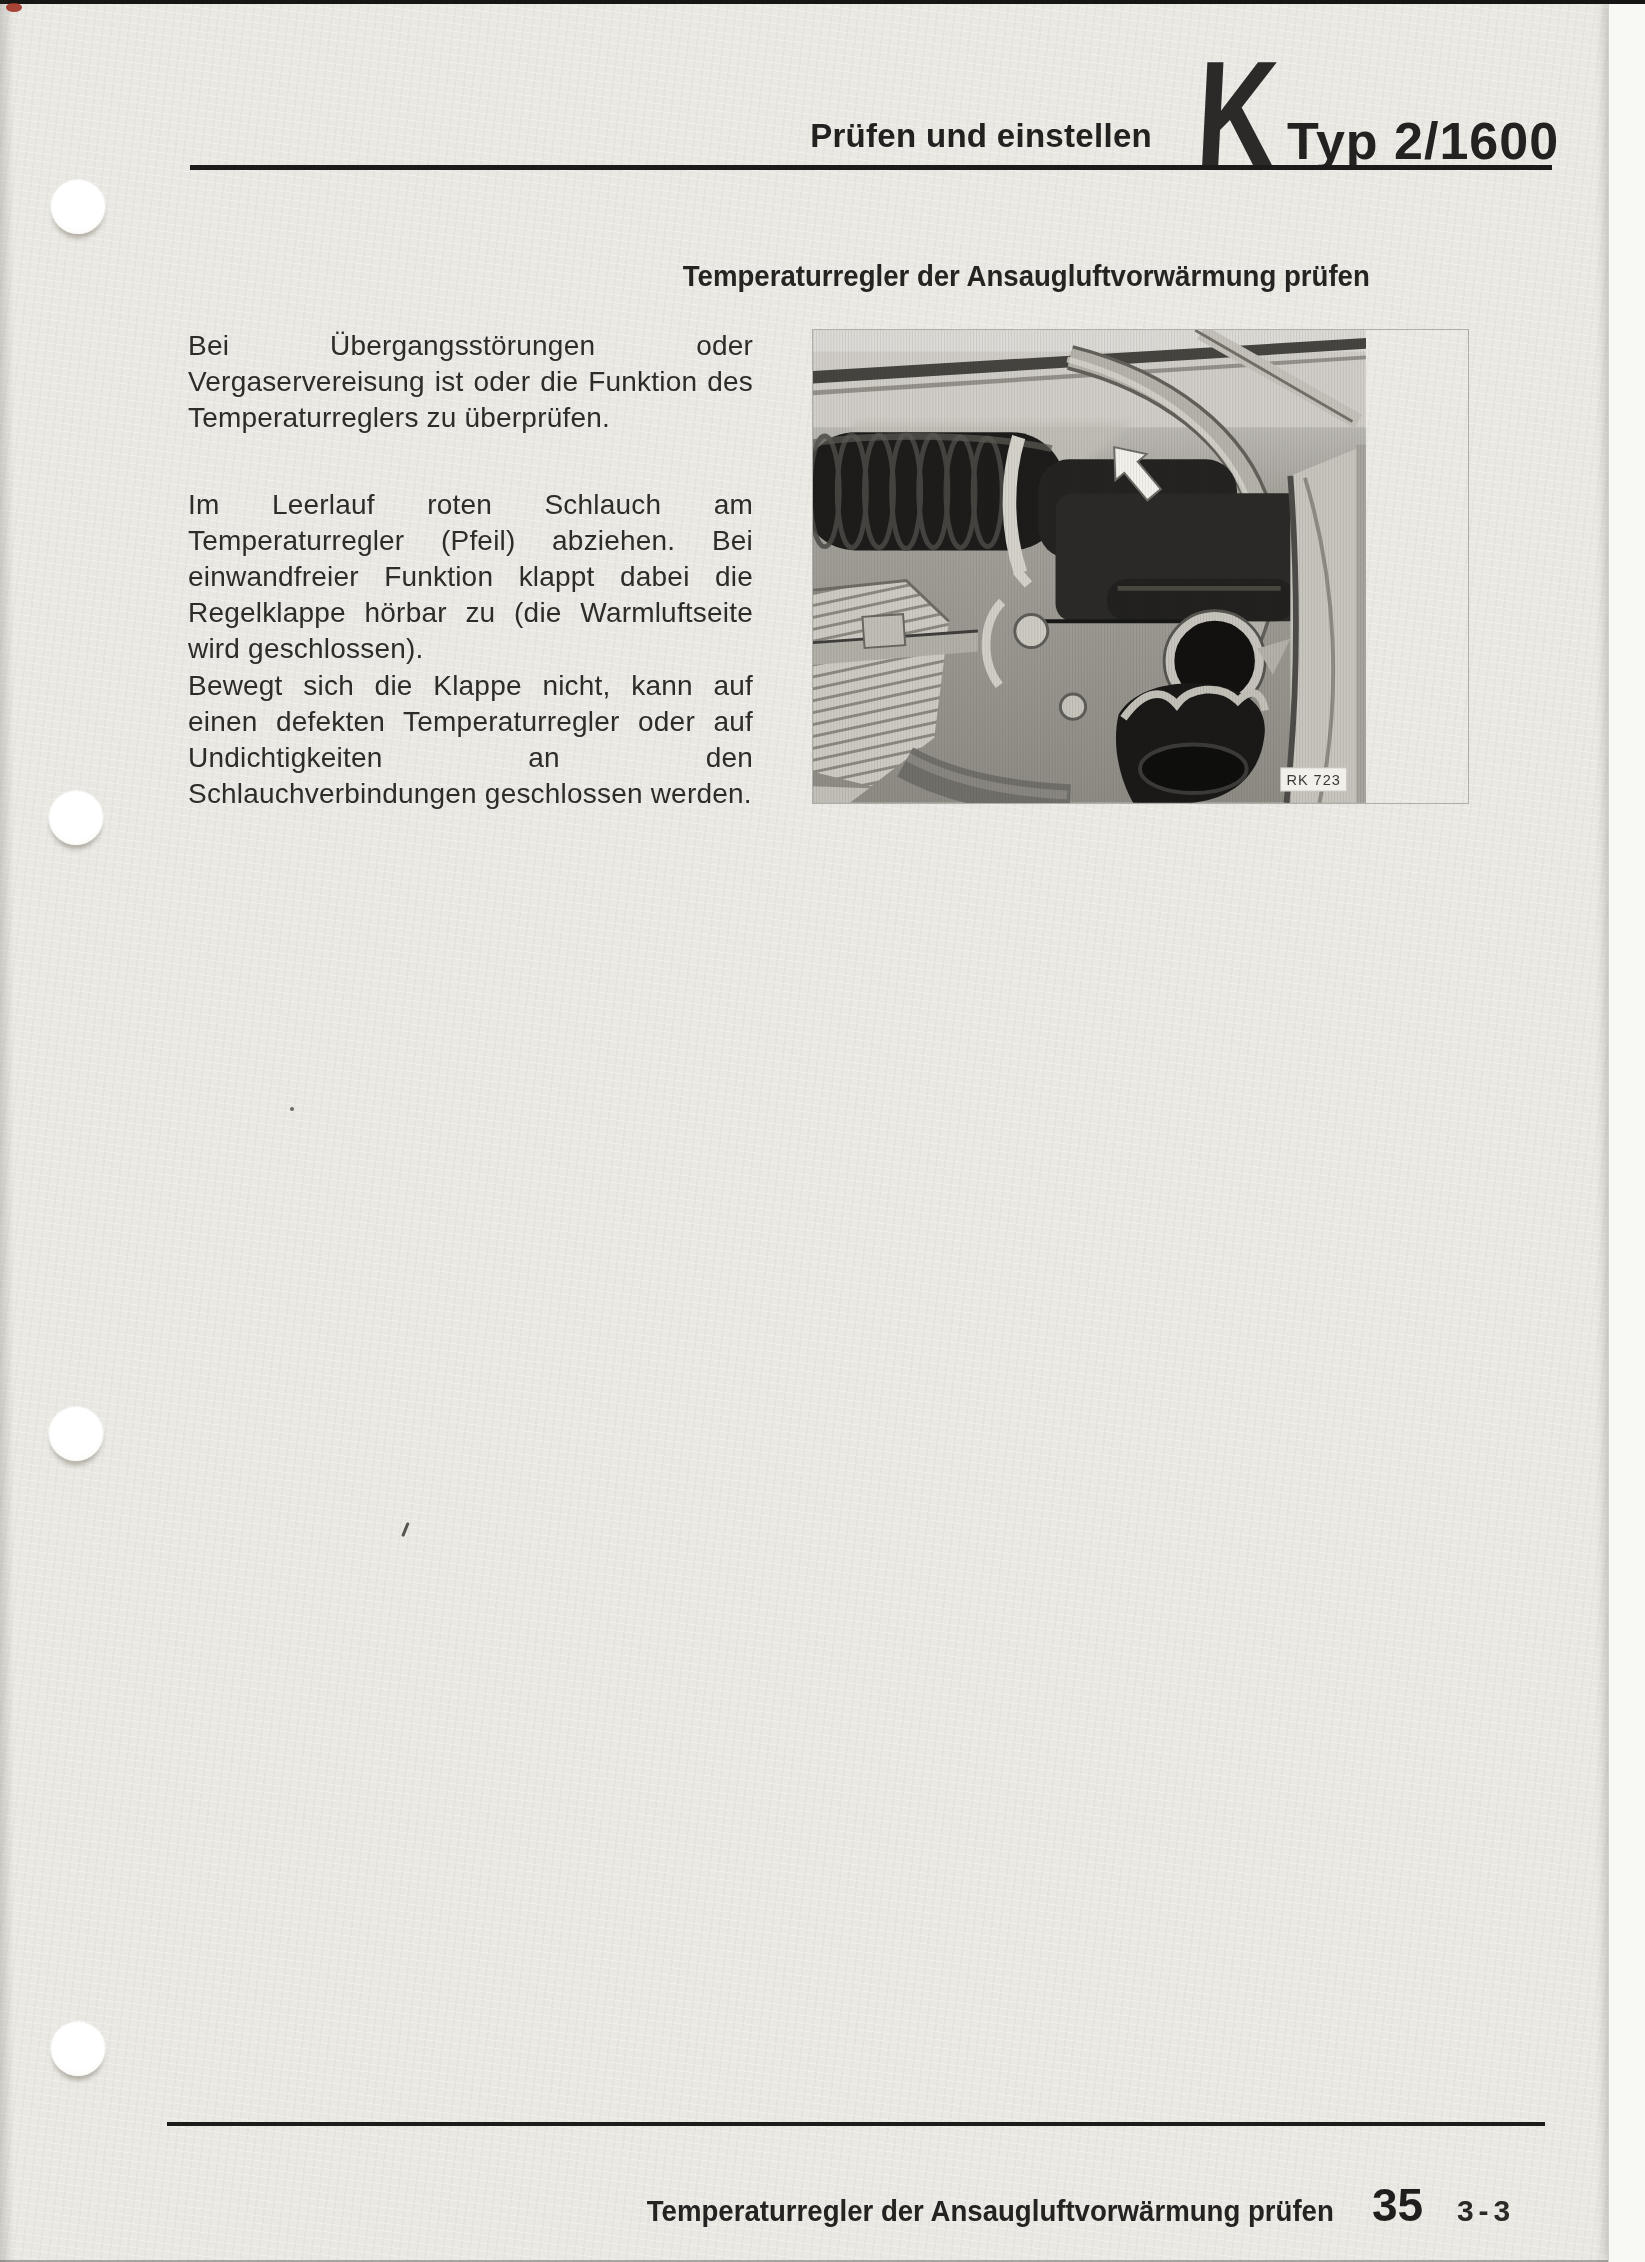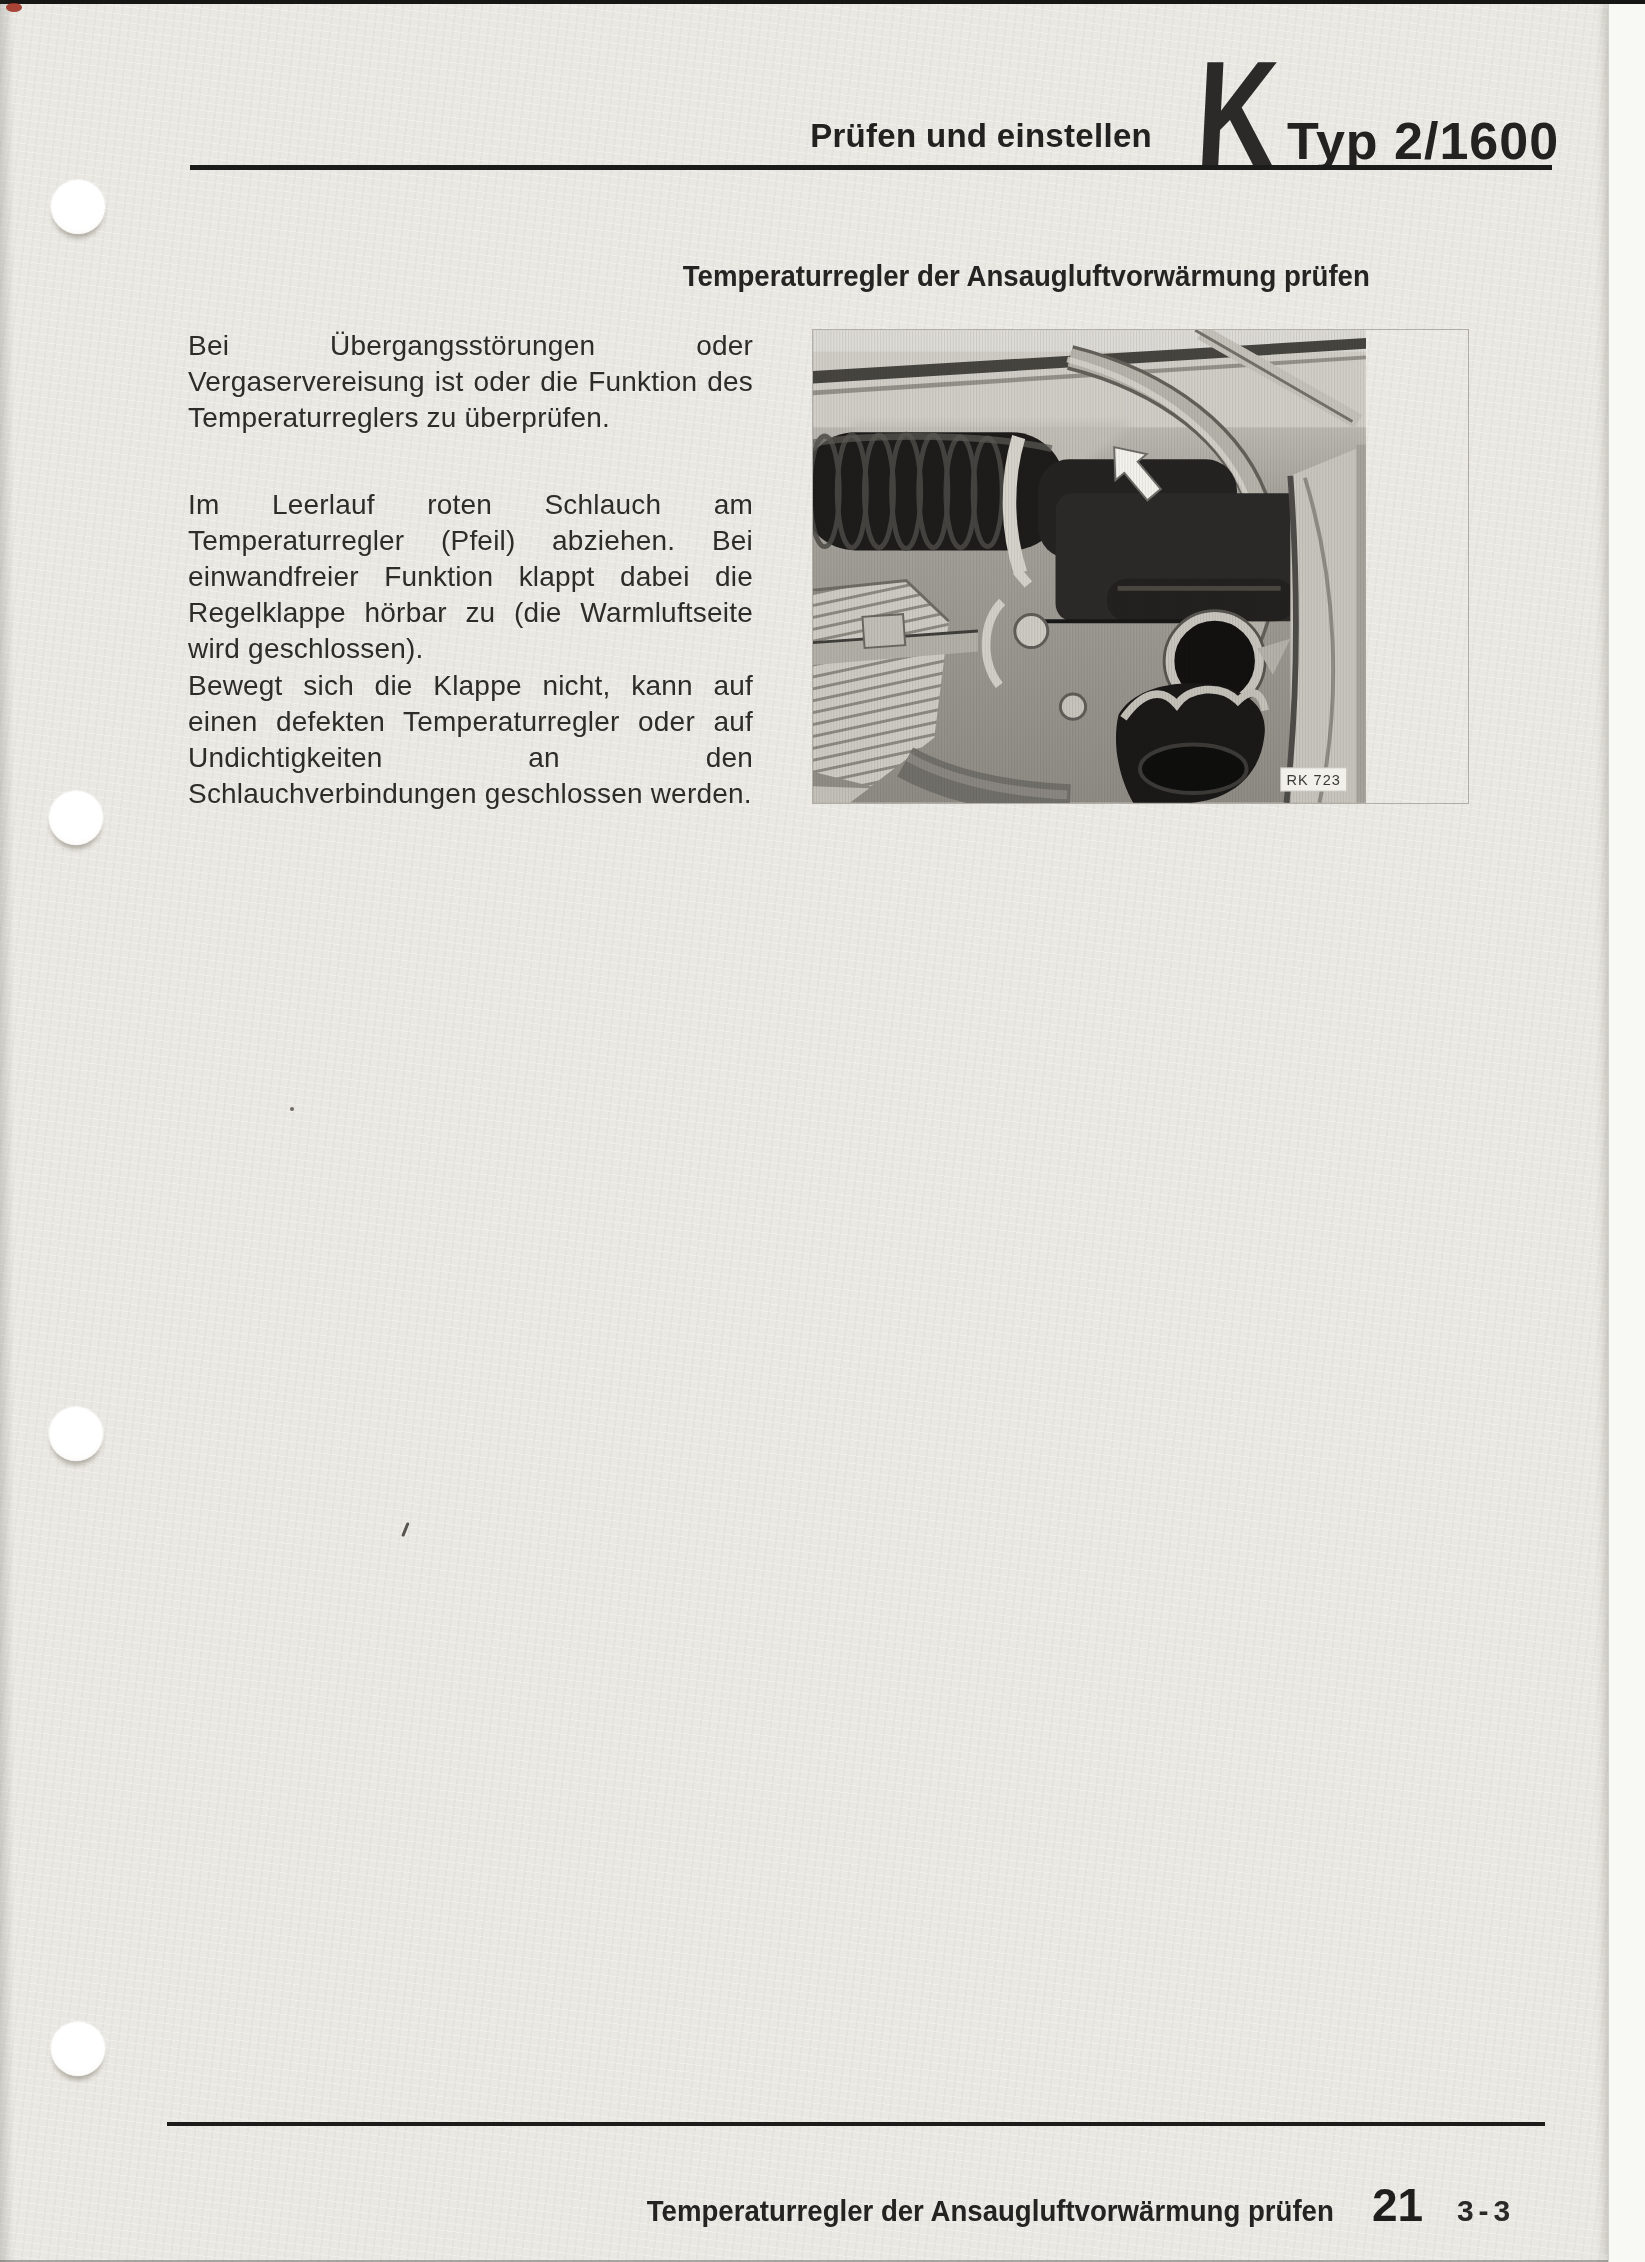--- a/index.html
+++ b/index.html
@@ -191,17 +191,17 @@
         <text x="516" y="469" text-anchor="middle" font-family="Liberation Sans, sans-serif" font-size="15" letter-spacing="1" fill="#3a3936">RK 723</text>
       </g>
     </svg>
   </div>
 
   <div class="speck1"></div>
   <div class="speck2"></div>
 
   <div class="ftr-rule"></div>
   <div class="ftr-caption">Temperaturregler der Ansaugluftvorwärmung prüfen</div>
-  <div class="ftr-page">21</div>
+  <div class="ftr-page">35</div>
   <div class="ftr-code">3-3</div>
 
 </div>
 
 
 </body></html>

